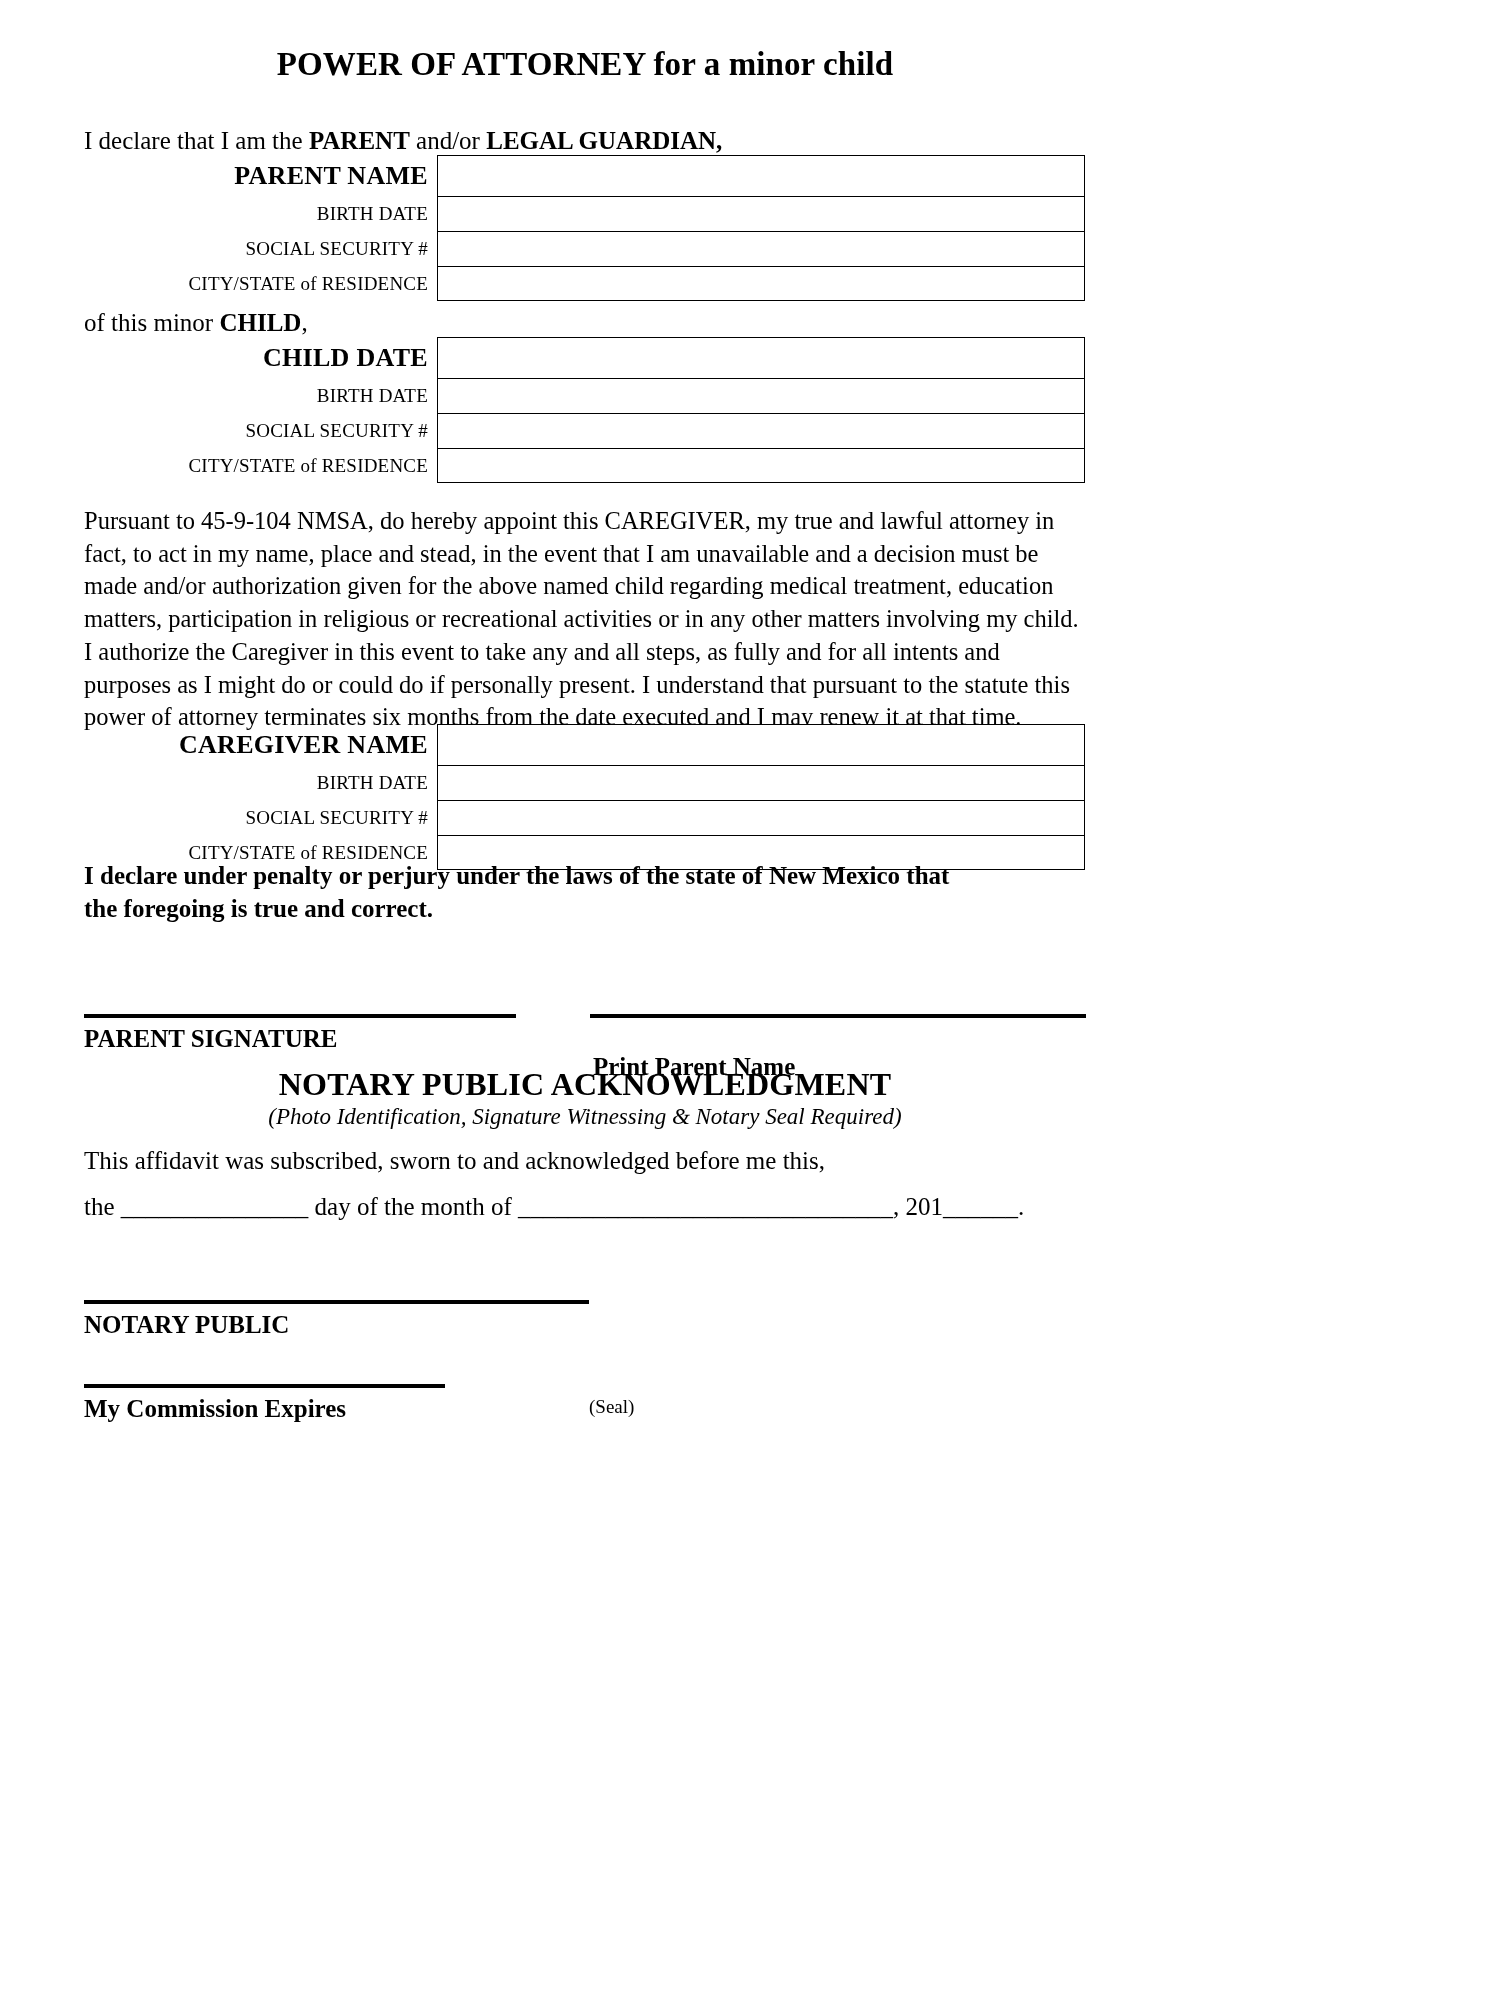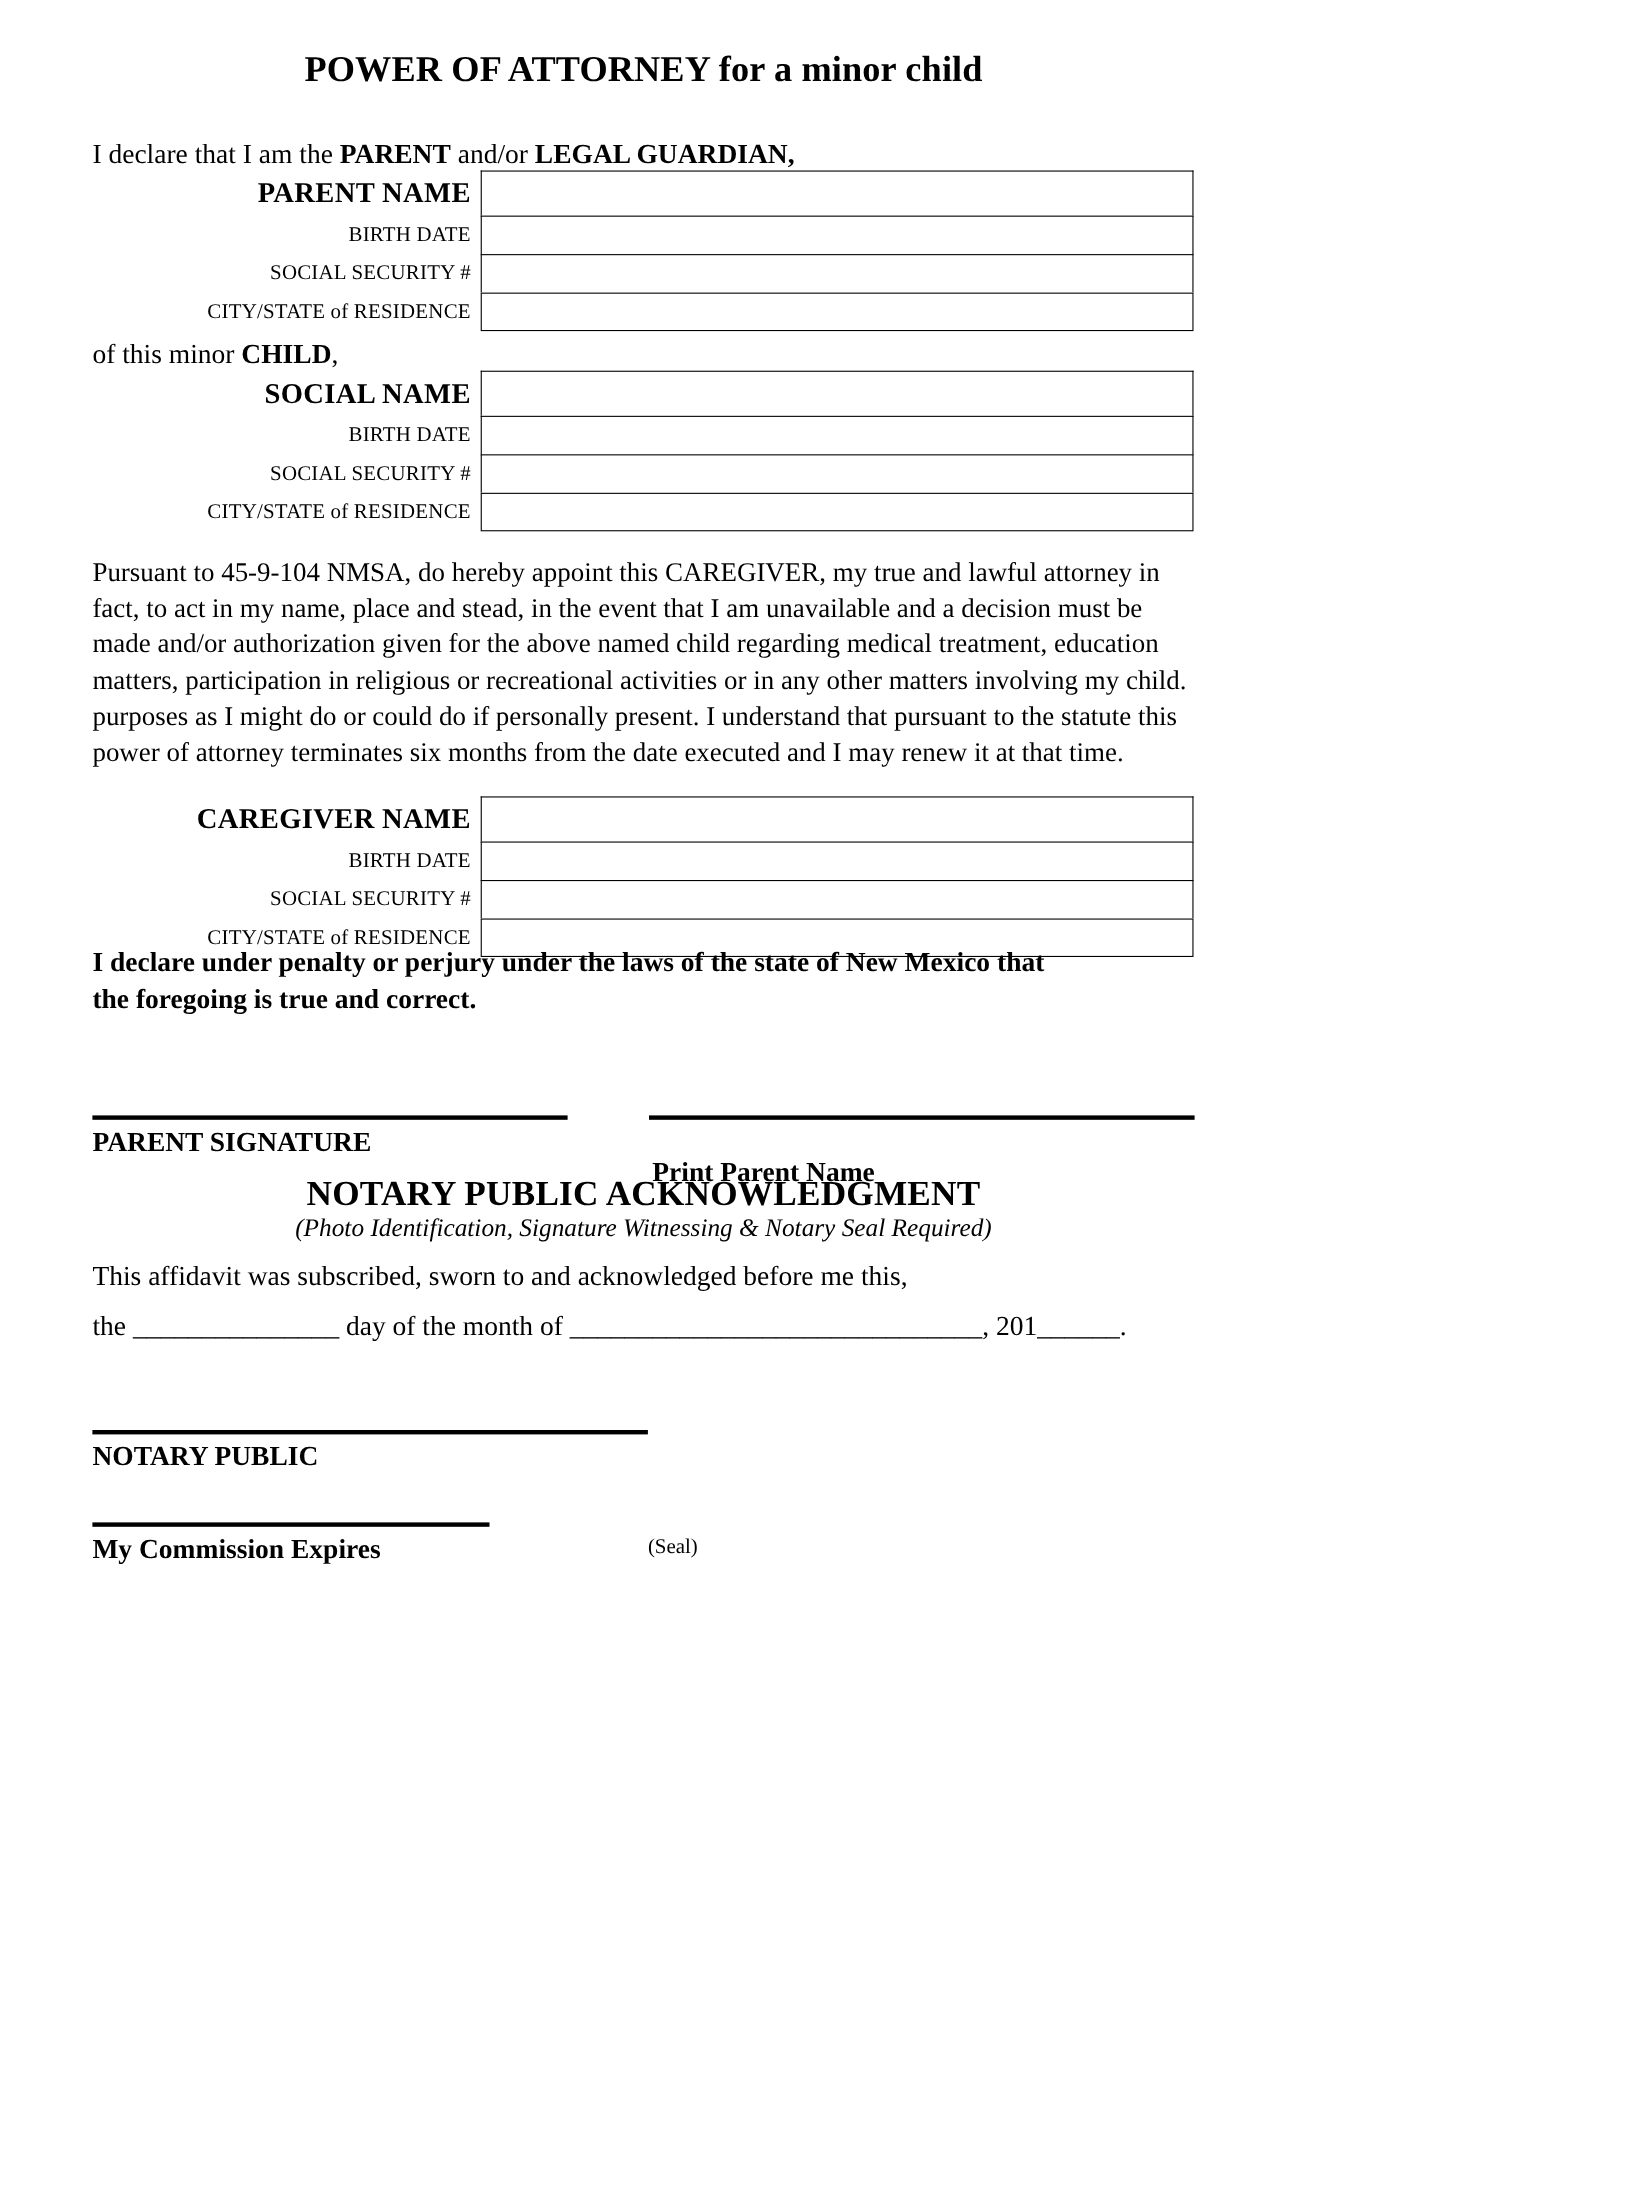--- a/index.html
+++ b/index.html
@@ -189,21 +189,21 @@
       <div class="field-box"></div>
     </div>
   </div>
 
   <div class="lead" style="top:308px;">
     <span>of this minor </span><b>CHILD</b><span>,</span>
   </div>
 
   <div class="field-group" style="top:337px;">
     <div class="field-row tall">
-      <div class="field-label major">SOCIAL NAME</div>
+      <div class="field-label major">CHILD DATE</div>
       <div class="field-box"></div>
     </div>
     <div class="field-row">
       <div class="field-label">BIRTH DATE</div>
       <div class="field-box"></div>
     </div>
     <div class="field-row">
       <div class="field-label">SOCIAL SECURITY #</div>
       <div class="field-box"></div>
     </div>
@@ -211,20 +211,21 @@
       <div class="field-label">CITY/STATE of RESIDENCE</div>
       <div class="field-box"></div>
     </div>
   </div>
 
   <div class="para" style="top:505px;">
     <span class="ln">Pursuant to 45-9-104 NMSA, do hereby appoint this CAREGIVER, my true and lawful attorney in</span>
     <span class="ln">fact, to act in my name, place and stead, in the event that I am unavailable and a decision must be</span>
     <span class="ln">made and/or authorization given for the above named child regarding medical treatment, education</span>
     <span class="ln">matters, participation in religious or recreational activities or in any other matters involving my child.</span>
+    <span class="ln">I authorize the Caregiver in this event to take any and all steps, as fully and for all intents and</span>
     <span class="ln">purposes as I might do or could do if personally present. I understand that pursuant to the statute this</span>
     <span class="ln">power of attorney terminates six months from the date executed and I may renew it at that time.</span>
   </div>
 
   <div class="field-group" style="top:724px;">
     <div class="field-row tall">
       <div class="field-label major">CAREGIVER NAME</div>
       <div class="field-box"></div>
     </div>
     <div class="field-row">

